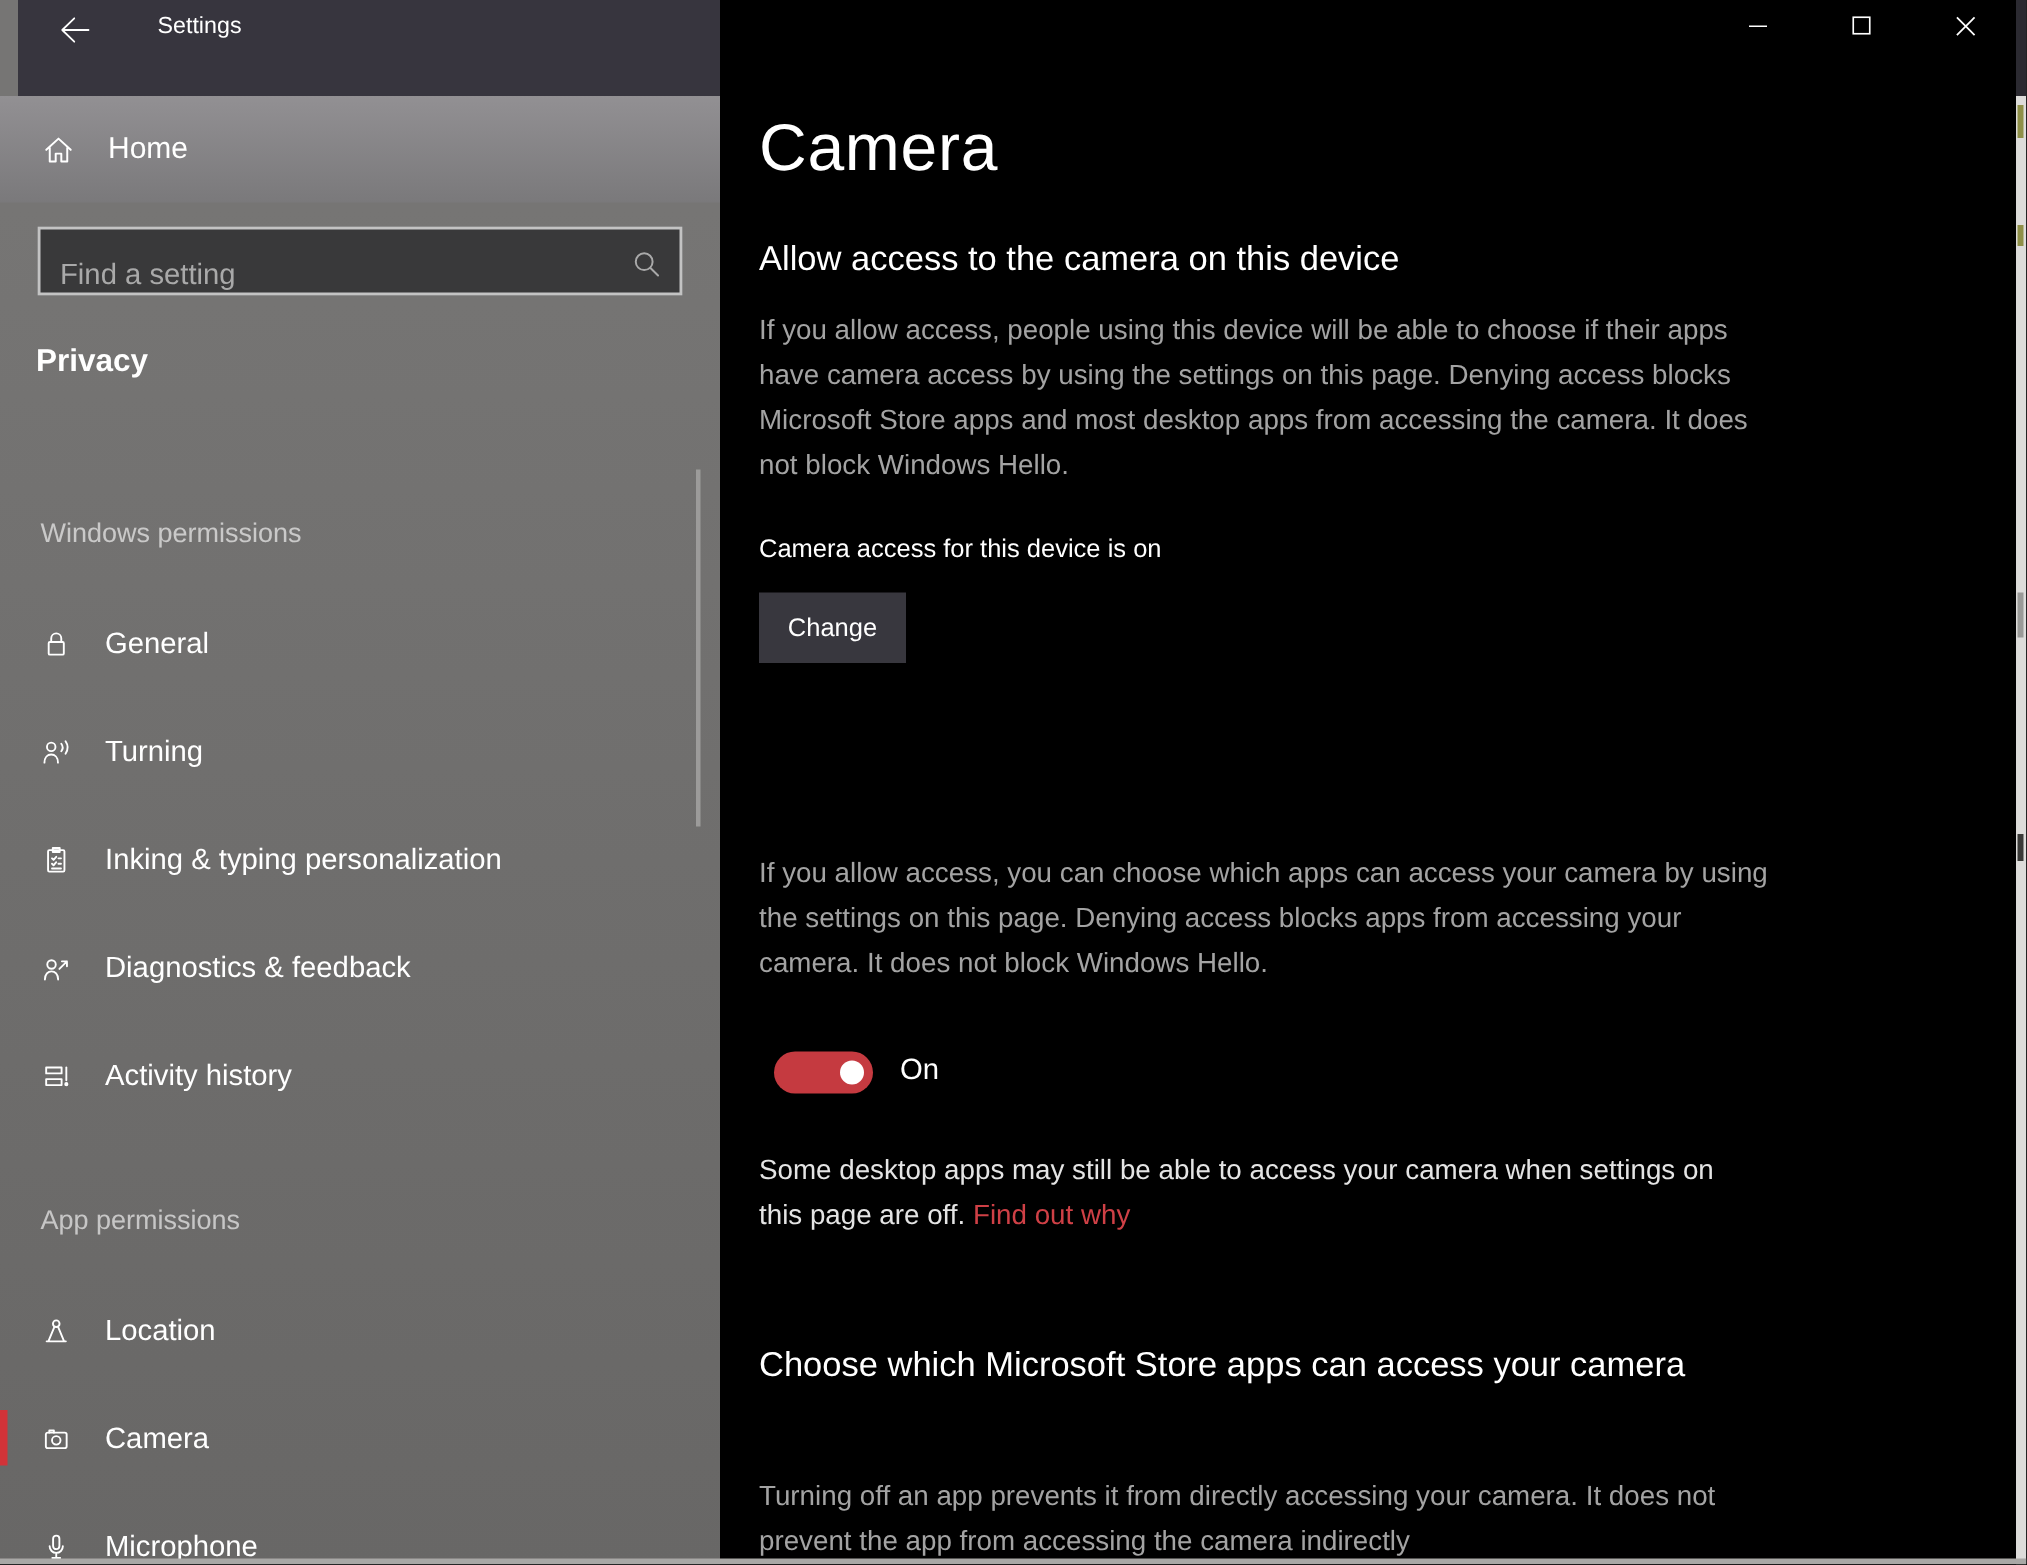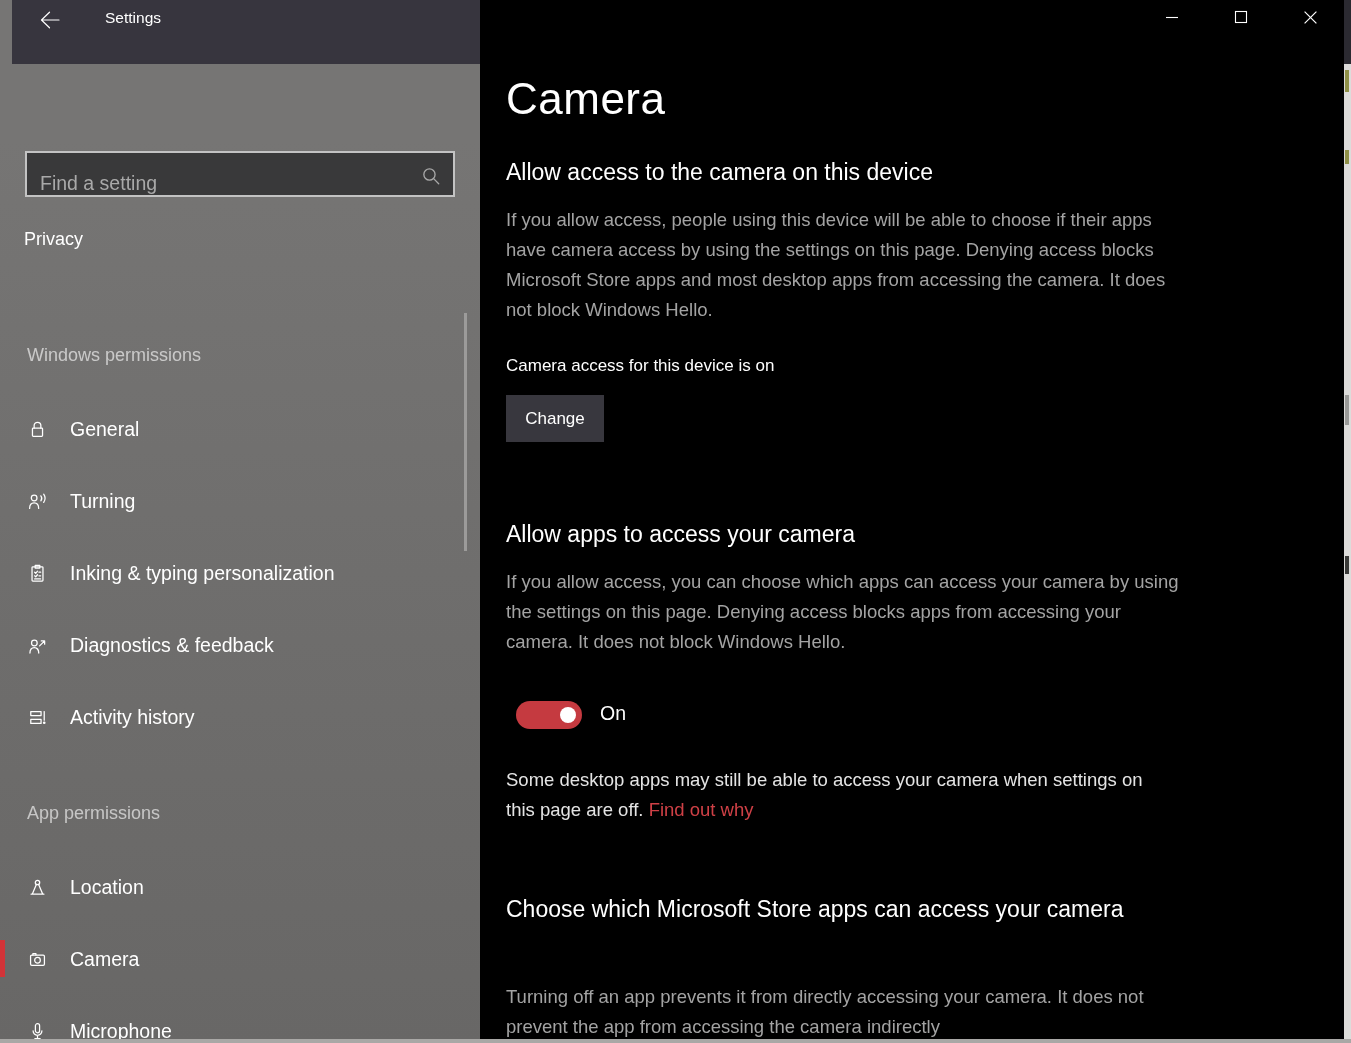--- a/index.html
+++ b/index.html
@@ -30,21 +30,21 @@
   .search-box {
     position:absolute; left:25px; top:151px; width:430px; height:46px;
     border:2px solid #c3c3c3; background:#39393a; display:flex; align-items:flex-end;
   }
   .search-box input {
     flex:1; background:transparent; border:none; outline:none;
     font-family:inherit; font-size:19.5px; color:#e2e2e2; padding-left:13px;
   }
   .search-box input::placeholder { color:#a9a9a9; opacity:1; }
   .search-glyph { position:absolute; right:11px; top:12px; }
-  .privacy-label { position:absolute; left:24px; top:229px; font-size:18px; font-weight:normal; color:#fff; }
+  .privacy-label { position:absolute; left:24px; top:229px; font-size:21px; font-weight:bold; color:#fff; }
   .section-label { position:absolute; left:27px; font-size:18px; color:rgba(255,255,255,0.62); }
   .nav-row {
     position:absolute; left:0; width:480px; height:44px;
     display:flex; align-items:center; padding-left:27px; cursor:pointer; color:#fff;
   }
   .nav-row .nav-icon { width:21px; height:21px; margin-right:22px; flex:none; }
   .nav-label { font-size:19.5px; white-space:nowrap; }
   .accent-bar {
     position:absolute; left:0; top:3px; width:5px; height:37px; background:#d23338;
   }
@@ -93,20 +93,26 @@
 
     <div class="titlebar-left">
       <div class="back-btn">
         <svg class="icon" width="24" height="24" viewBox="0 0 24 24">
           <path d="M21 12 H3.5 M3.5 12 L11.5 4.2 M3.5 12 L11.5 19.8" stroke-width="1.4"></path>
         </svg>
       </div>
       <div class="titlebar-title">Settings</div>
     </div>
 
+    <div class="home-row">
+      <svg class="icon nav-icon" width="22" height="22" viewBox="0 0 20 20">
+        <path d="M2.6 9.9 L10 3.1 L17.4 9.9 M4.7 8.5 V17 H8.3 V12.2 H11.7 V17 H15.3 V8.5"></path>
+      </svg>
+      <span class="home-label">Home</span>
+    </div>
 
     <div class="search-box">
       <input type="text" placeholder="Find a setting" style="">
       <svg class="icon gray search-glyph" width="22" height="22" viewBox="0 0 20 20">
         <circle cx="8.6" cy="8.6" r="5.1"></circle>
         <line x1="12.4" y1="12.4" x2="17" y2="17"></line>
       </svg>
     </div>
 
     <div class="privacy-label">Privacy</div>
@@ -207,21 +213,20 @@
         </svg>
     </div>
 
     <h1 class="page-title">Camera</h1>
 
     <div class="sec-heading" style="top:153px">Allow access to the camera on this device</div>
     <div class="body-text" style="top:205px; width:678px">If you allow access, people using this device will be able to choose if their apps have camera access by using the settings on this page. Denying access blocks Microsoft Store apps and most desktop apps from accessing the camera. It does not block Windows Hello.</div>
     <div class="status-text">Camera access for this device is on</div>
     <button class="change-btn">Change</button>
 
-    <div class="sec-heading" style="top:515px">Allow apps to access your camera</div>
     <div class="body-text" style="top:567px; width:678px">If you allow access, you can choose which apps can access your camera by using the settings on this page. Denying access blocks apps from accessing your camera. It does not block Windows Hello.</div>
 
     <div class="toggle">
       <div class="toggle-knob"></div>
     </div>
     <div class="toggle-label">On</div>
 
     <div class="note-text"><span>Some desktop apps may still be able to access your camera when settings on this page are off. </span><span class="note-link">Find out why</span></div>
 
     <div class="sec-heading" style="top:890px; width:640px">Choose which Microsoft Store apps can access your camera</div>

